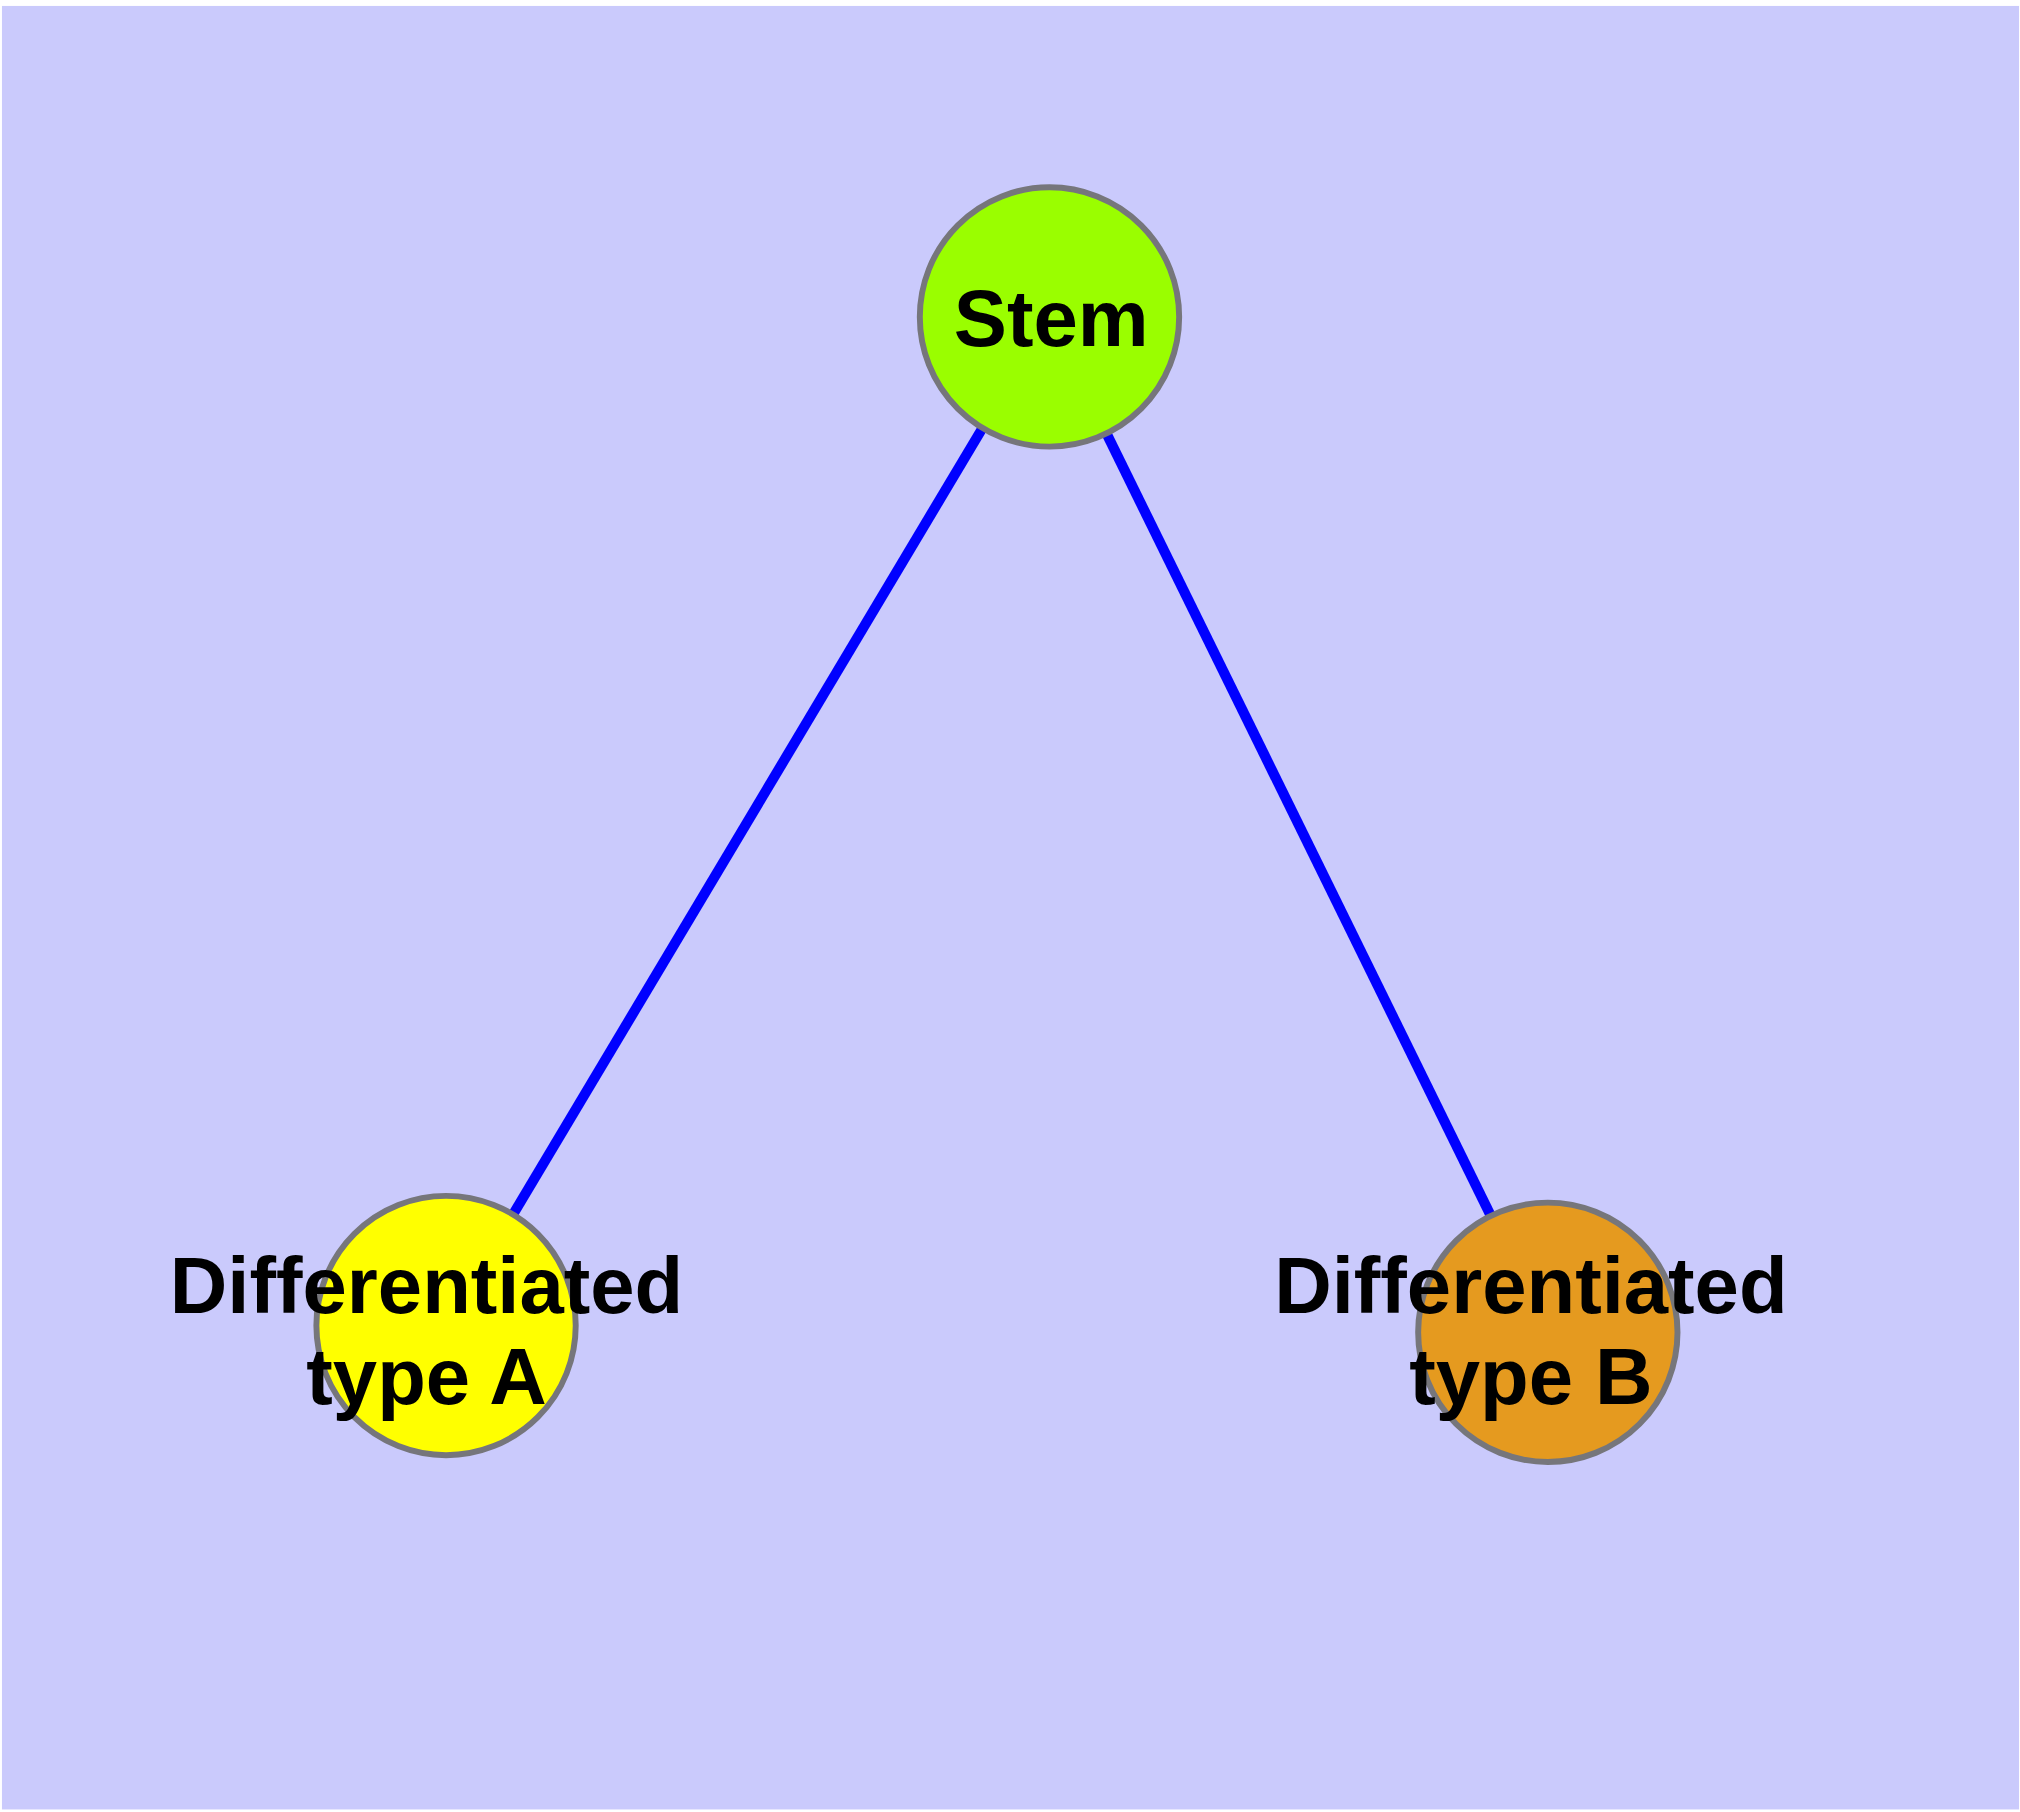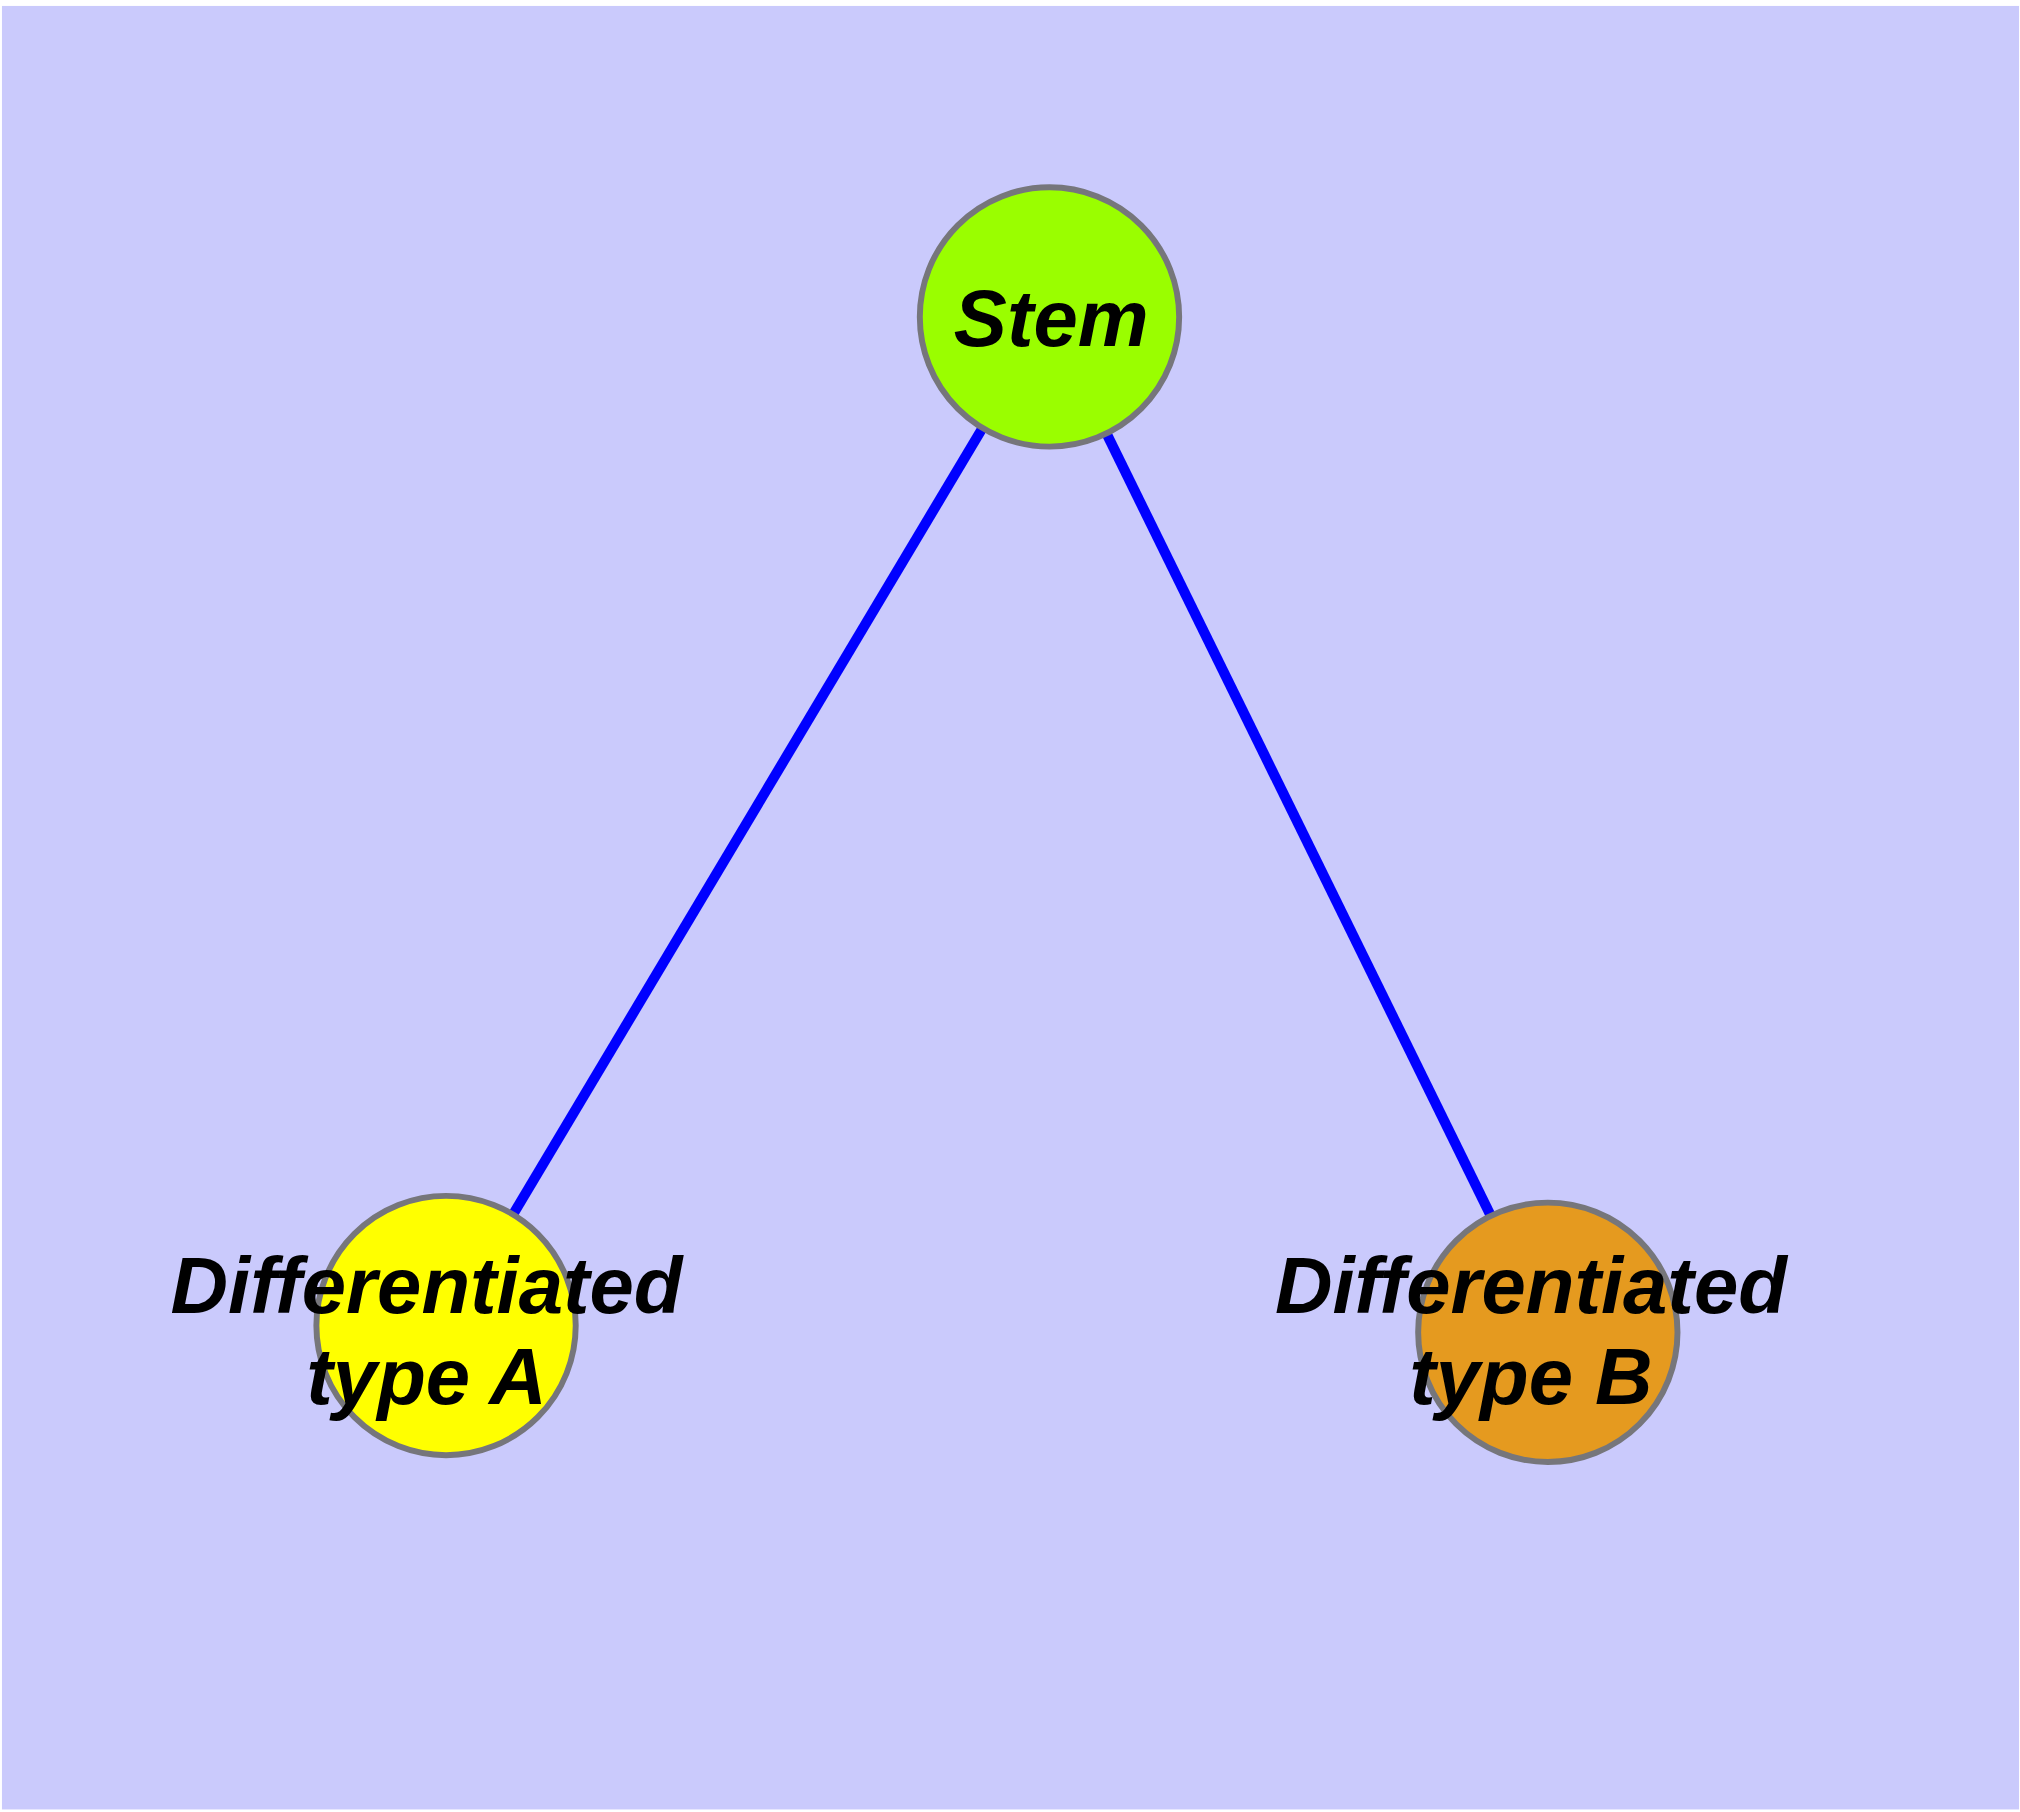--- a/index.html
+++ b/index.html
@@ -7,21 +7,20 @@
     padding: 0;
     width: 2021px;
     height: 1812px;
     background: #FFFFFF;
     overflow: hidden;
   }
   .stage {
     position: relative;
     width: 2021px;
     height: 1812px;
-    font-style: italic;
   }
   svg { display: block; }
   .edge {
     fill: none;
     stroke-linecap: butt;
   }
   .node-label {
     font-family: "Liberation Sans", sans-serif;
     font-weight: 700;
     font-size: 94px;

